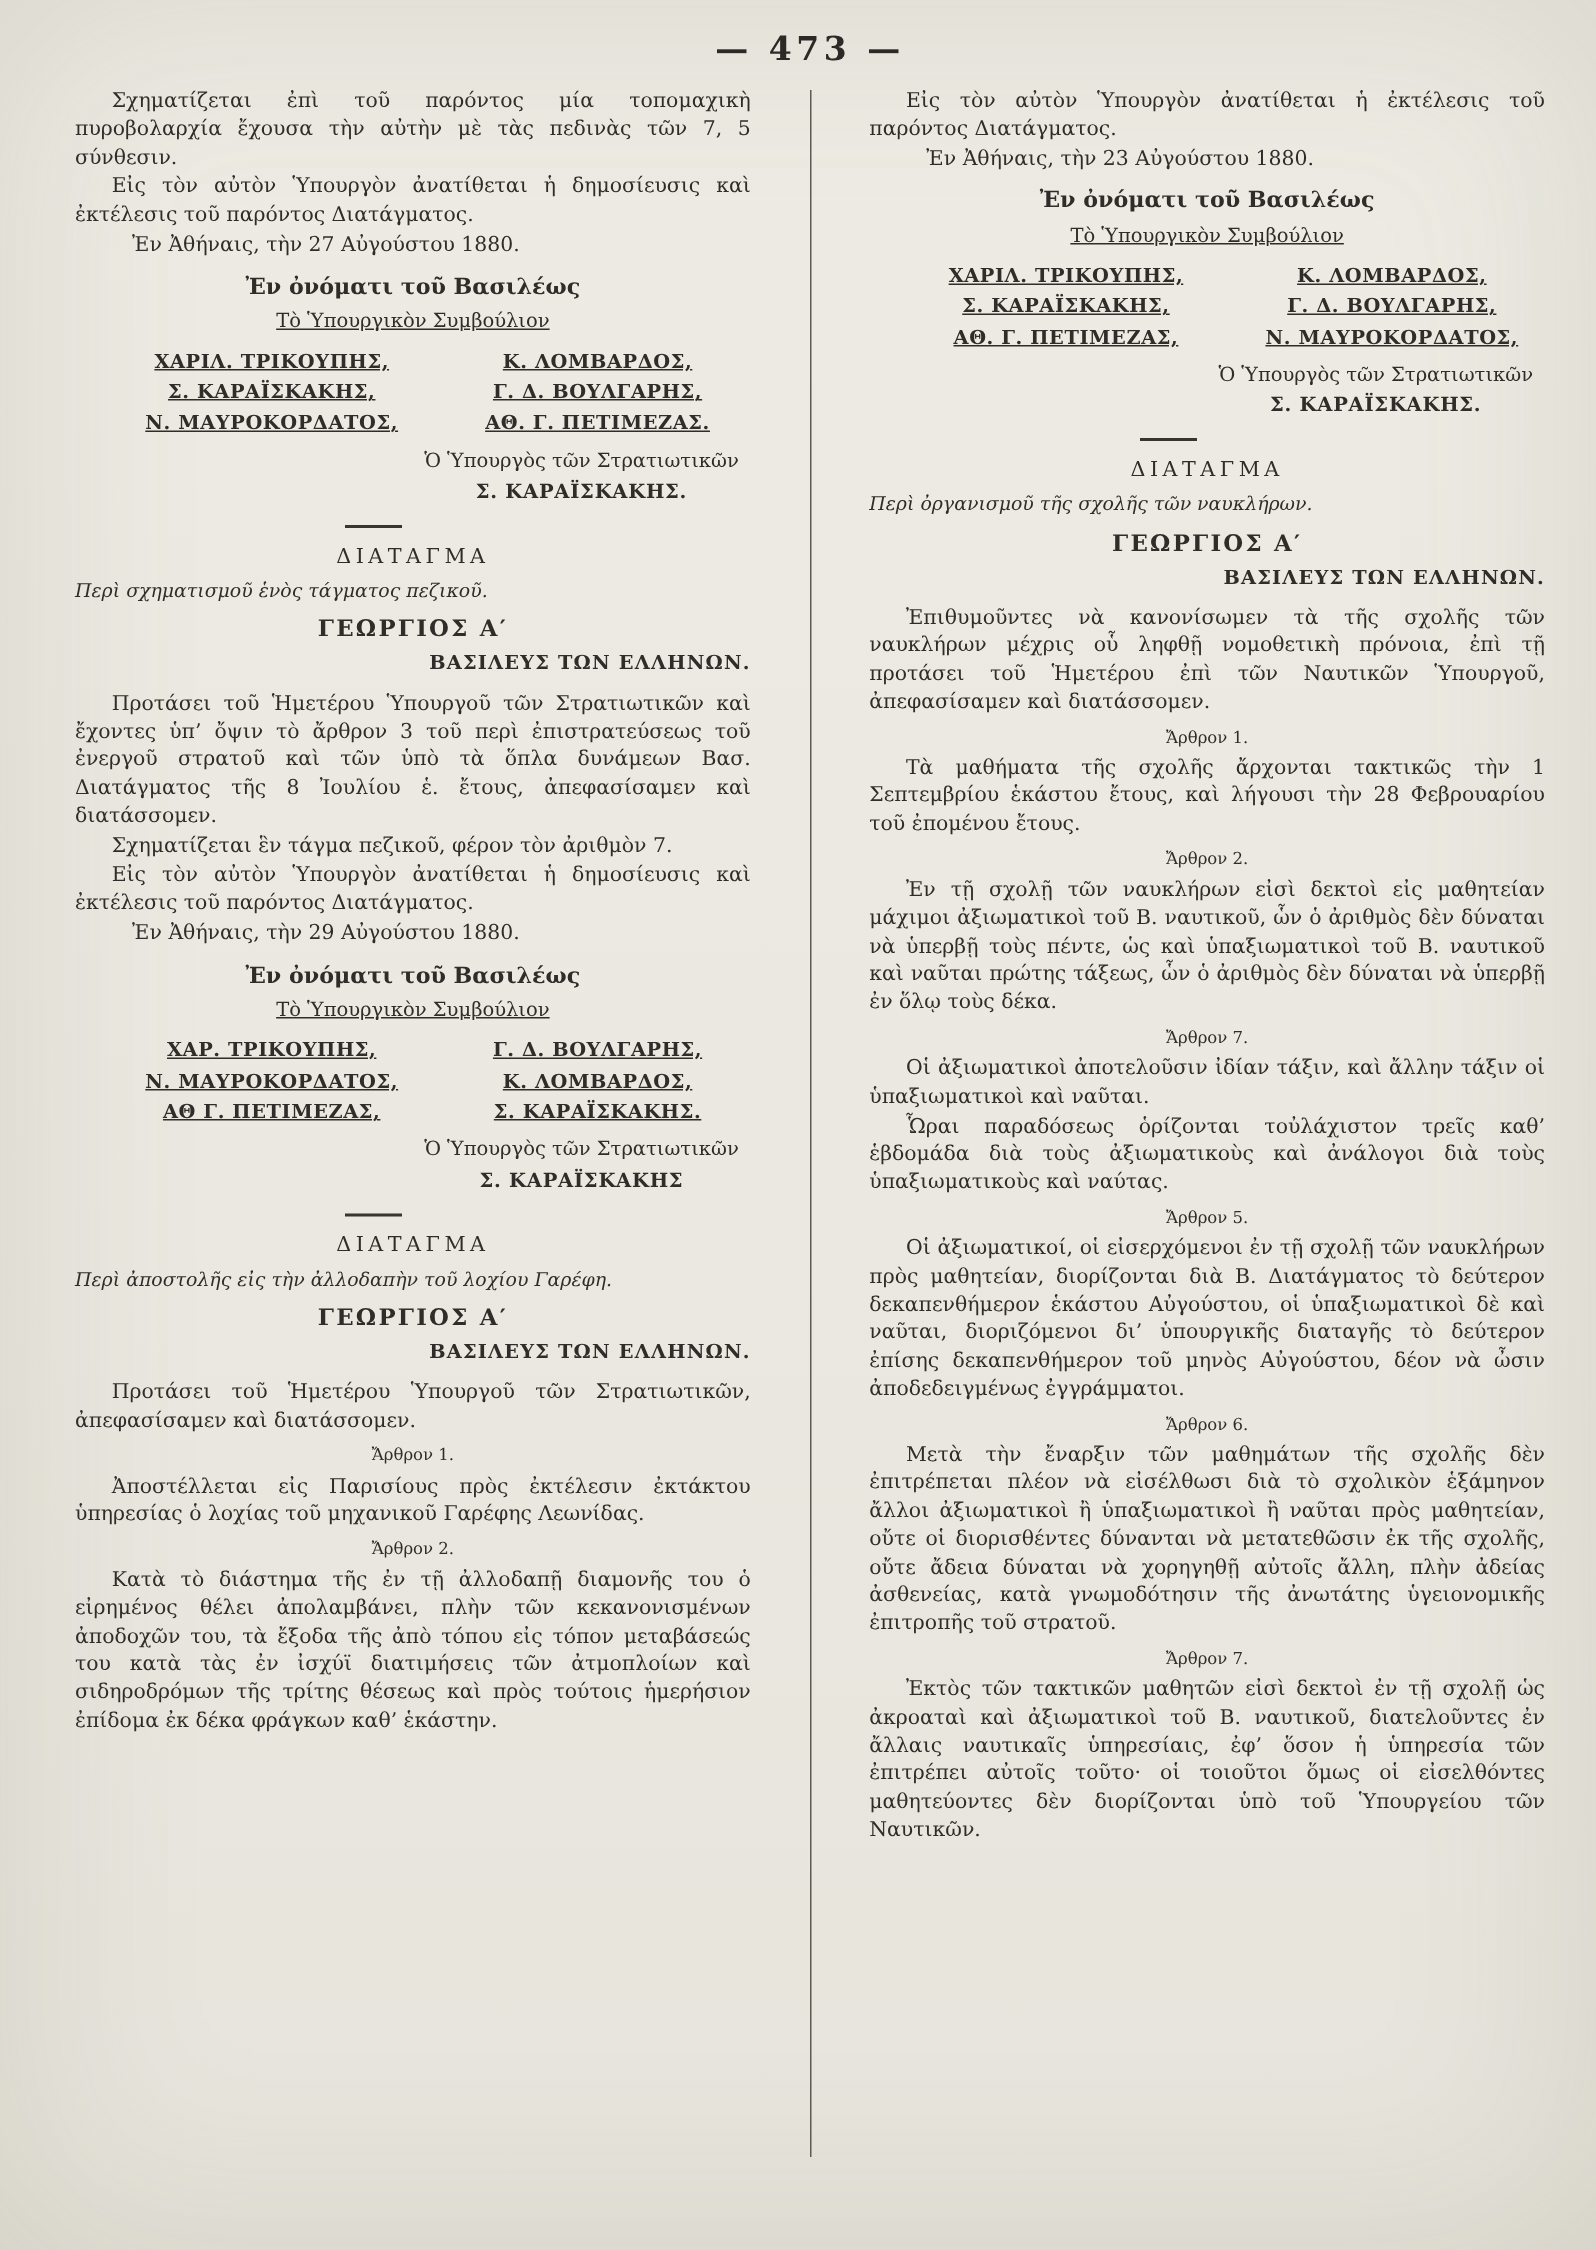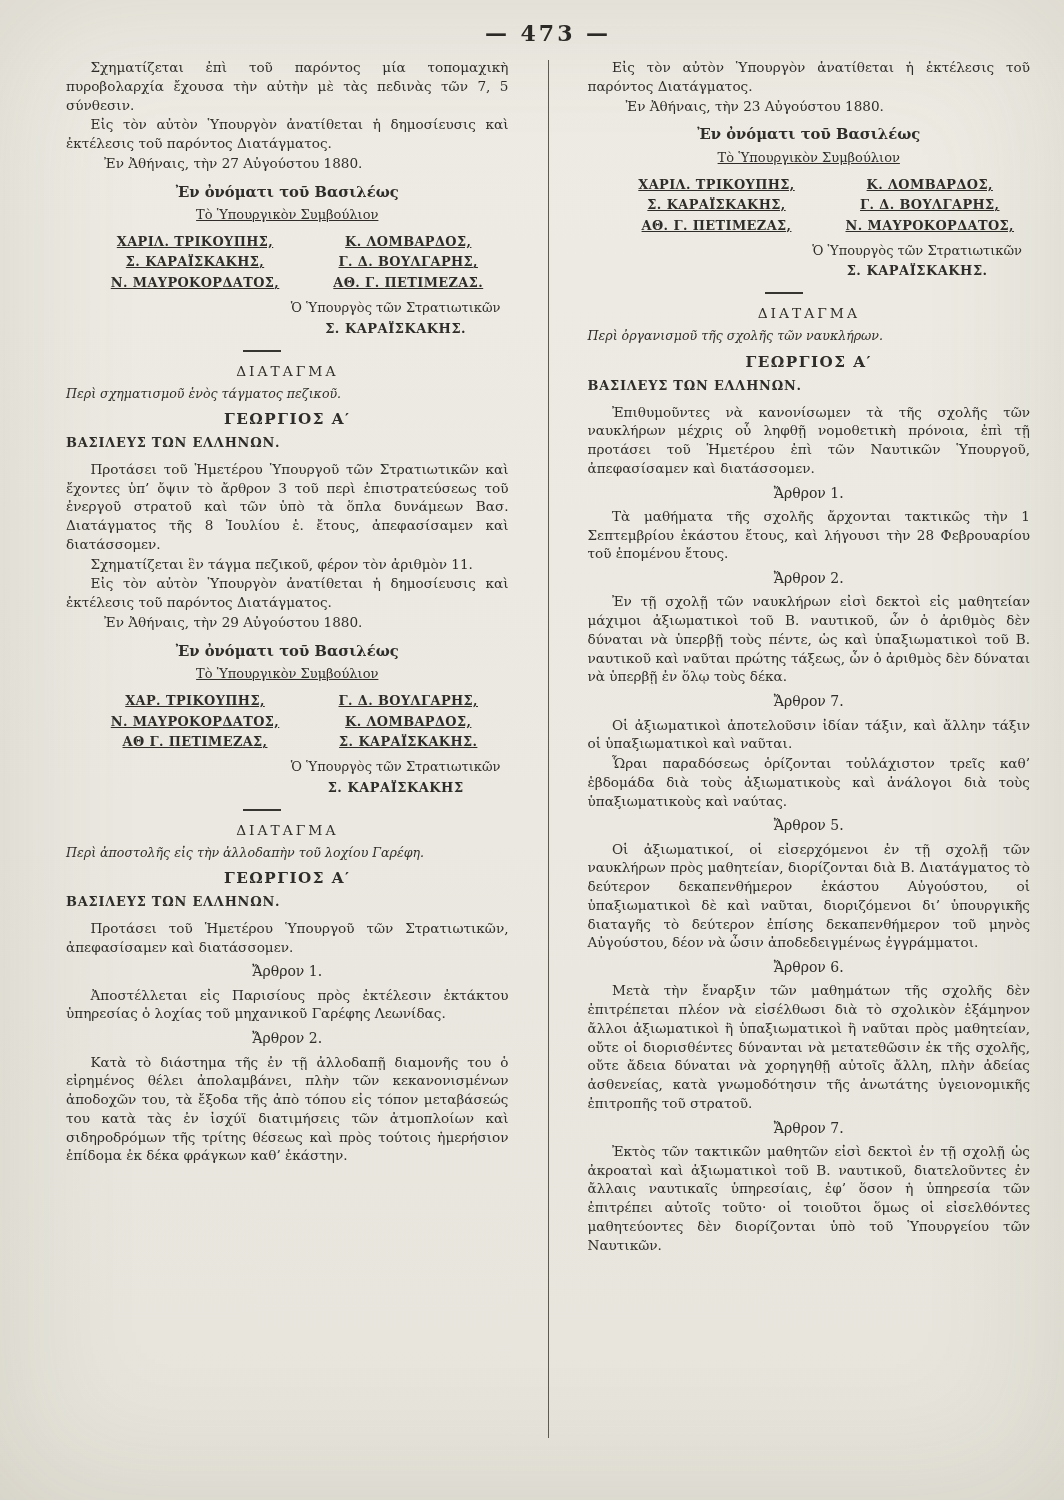--- a/index.html
+++ b/index.html
@@ -11,21 +11,21 @@
     font-family: "DejaVu Serif", "Liberation Serif", serif;
     color: #2f2d29;
   }
   .page {
     position: relative;
     width: 1064px;
     height: 1500px;
     background: linear-gradient(180deg, #edebe3 0%, #eae8e0 55%, #e6e4db 100%);
     box-shadow: inset 0 0 140px rgba(118, 108, 88, 0.16);
     box-sizing: border-box;
-    padding: 16px 34px 20px 66px;
+    padding: 16px 34px 20px 50px;
   }
   .page-header {
     text-align: center;
     font-size: 22px;
     font-weight: 700;
     letter-spacing: 3px;
     margin: 4px 0 12px 0;
     color: #2c2a26;
   }
   .columns {
@@ -113,29 +113,29 @@
     margin: 0 0 7px 0;
   }
   .b-king-name {
     text-align: center;
     font-weight: 700;
     font-size: 15.2px;
     letter-spacing: 1.5px;
     margin: 7px 0 4px 0;
   }
   .b-king-title {
-    text-align: left;
+    text-align: right;
     font-weight: 700;
     font-size: 12.9px;
     letter-spacing: 0.8px;
     margin: 0 0 8px 0;
   }
   .b-article {
     text-align: center;
-    font-size: 14px;
+    font-size: 11px;
     margin: 6px 0 4px 0;
   }
 </style>
 </head>
 <body>
 
 <div class="page">
   <header class="page-header">— 473 —</header>
   <main class="columns">
     <section class="column">
@@ -161,21 +161,21 @@
         <div class="minister">
           <div class="minister-title">Ὁ Ὑπουργὸς τῶν Στρατιωτικῶν</div>
           <div class="minister-name">Σ. ΚΑΡΑΪΣΚΑΚΗΣ.</div>
         </div>
         <div class="rule-short"></div>
         <div class="b-decree-title">ΔΙΑΤΑΓΜΑ</div>
         <div class="b-decree-subject">Περὶ σχηματισμοῦ ἑνὸς τάγματος πεζικοῦ.</div>
         <div class="b-king-name">ΓΕΩΡΓΙΟΣ Α′</div>
         <div class="b-king-title">ΒΑΣΙΛΕΥΣ ΤΩΝ ΕΛΛΗΝΩΝ.</div>
         <div class="b-p">Προτάσει τοῦ Ἡμετέρου Ὑπουργοῦ τῶν Στρατιωτικῶν καὶ ἔχοντες ὑπ’ ὄψιν τὸ ἄρθρον 3 τοῦ περὶ ἐπιστρατεύσεως τοῦ ἐνεργοῦ στρατοῦ καὶ τῶν ὑπὸ τὰ ὅπλα δυνάμεων Βασ. Διατάγματος τῆς 8 Ἰουλίου ἑ. ἔτους, ἀπεφασίσαμεν καὶ διατάσσομεν.</div>
-        <div class="b-p">Σχηματίζεται ἓν τάγμα πεζικοῦ, φέρον τὸν ἀριθμὸν 11.</div>
+        <div class="b-p">Σχηματίζεται ἓν τάγμα πεζικοῦ, φέρον τὸν ἀριθμὸν 7.</div>
         <div class="b-p">Εἰς τὸν αὐτὸν Ὑπουργὸν ἀνατίθεται ἡ δημοσίευσις καὶ ἐκτέλεσις τοῦ παρόντος Διατάγματος.</div>
         <div class="b-date">Ἐν Ἀθήναις, τὴν 29 Αὐγούστου 1880.</div>
         <div class="b-center-bold">Ἐν ὀνόματι τοῦ Βασιλέως</div>
         <div class="b-center">Τὸ Ὑπουργικὸν Συμβούλιον</div>
         <div class="sigs">
           <div class="sig-row">
             <span class="sig-cell">ΧΑΡ. ΤΡΙΚΟΥΠΗΣ,</span>
             <span class="sig-cell">Γ. Δ. ΒΟΥΛΓΑΡΗΣ,</span>
           </div>
           <div class="sig-row">

